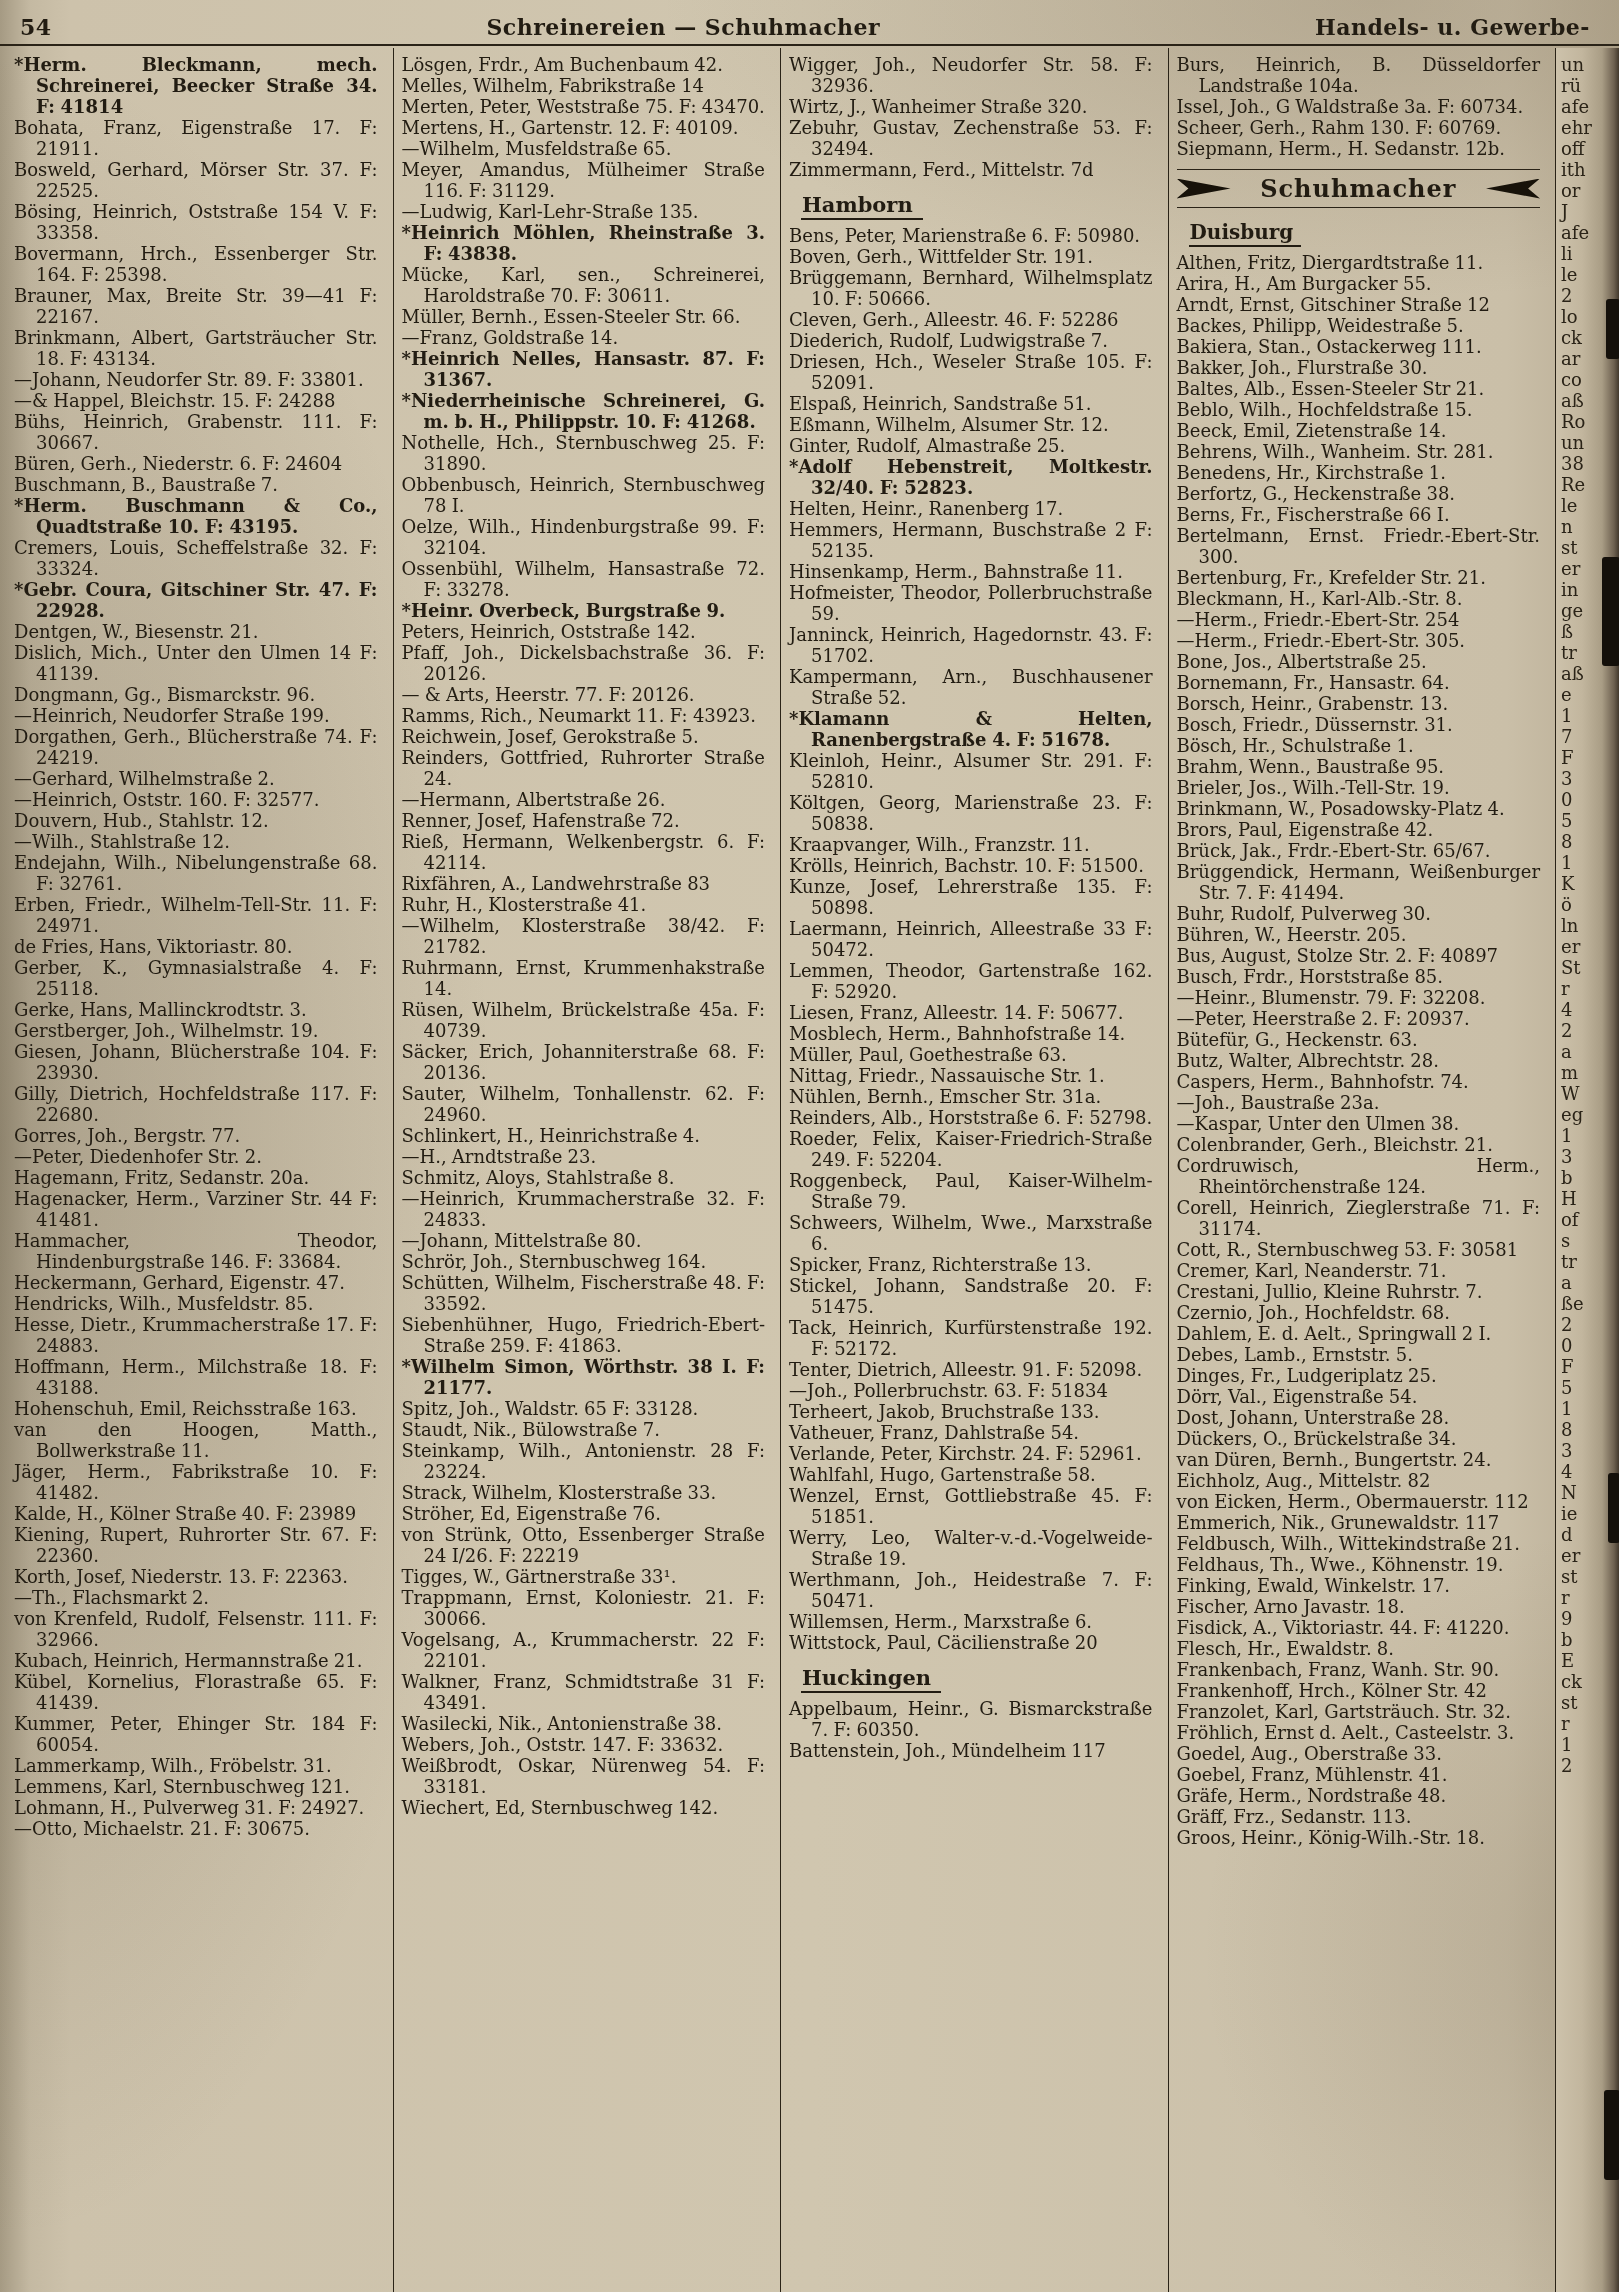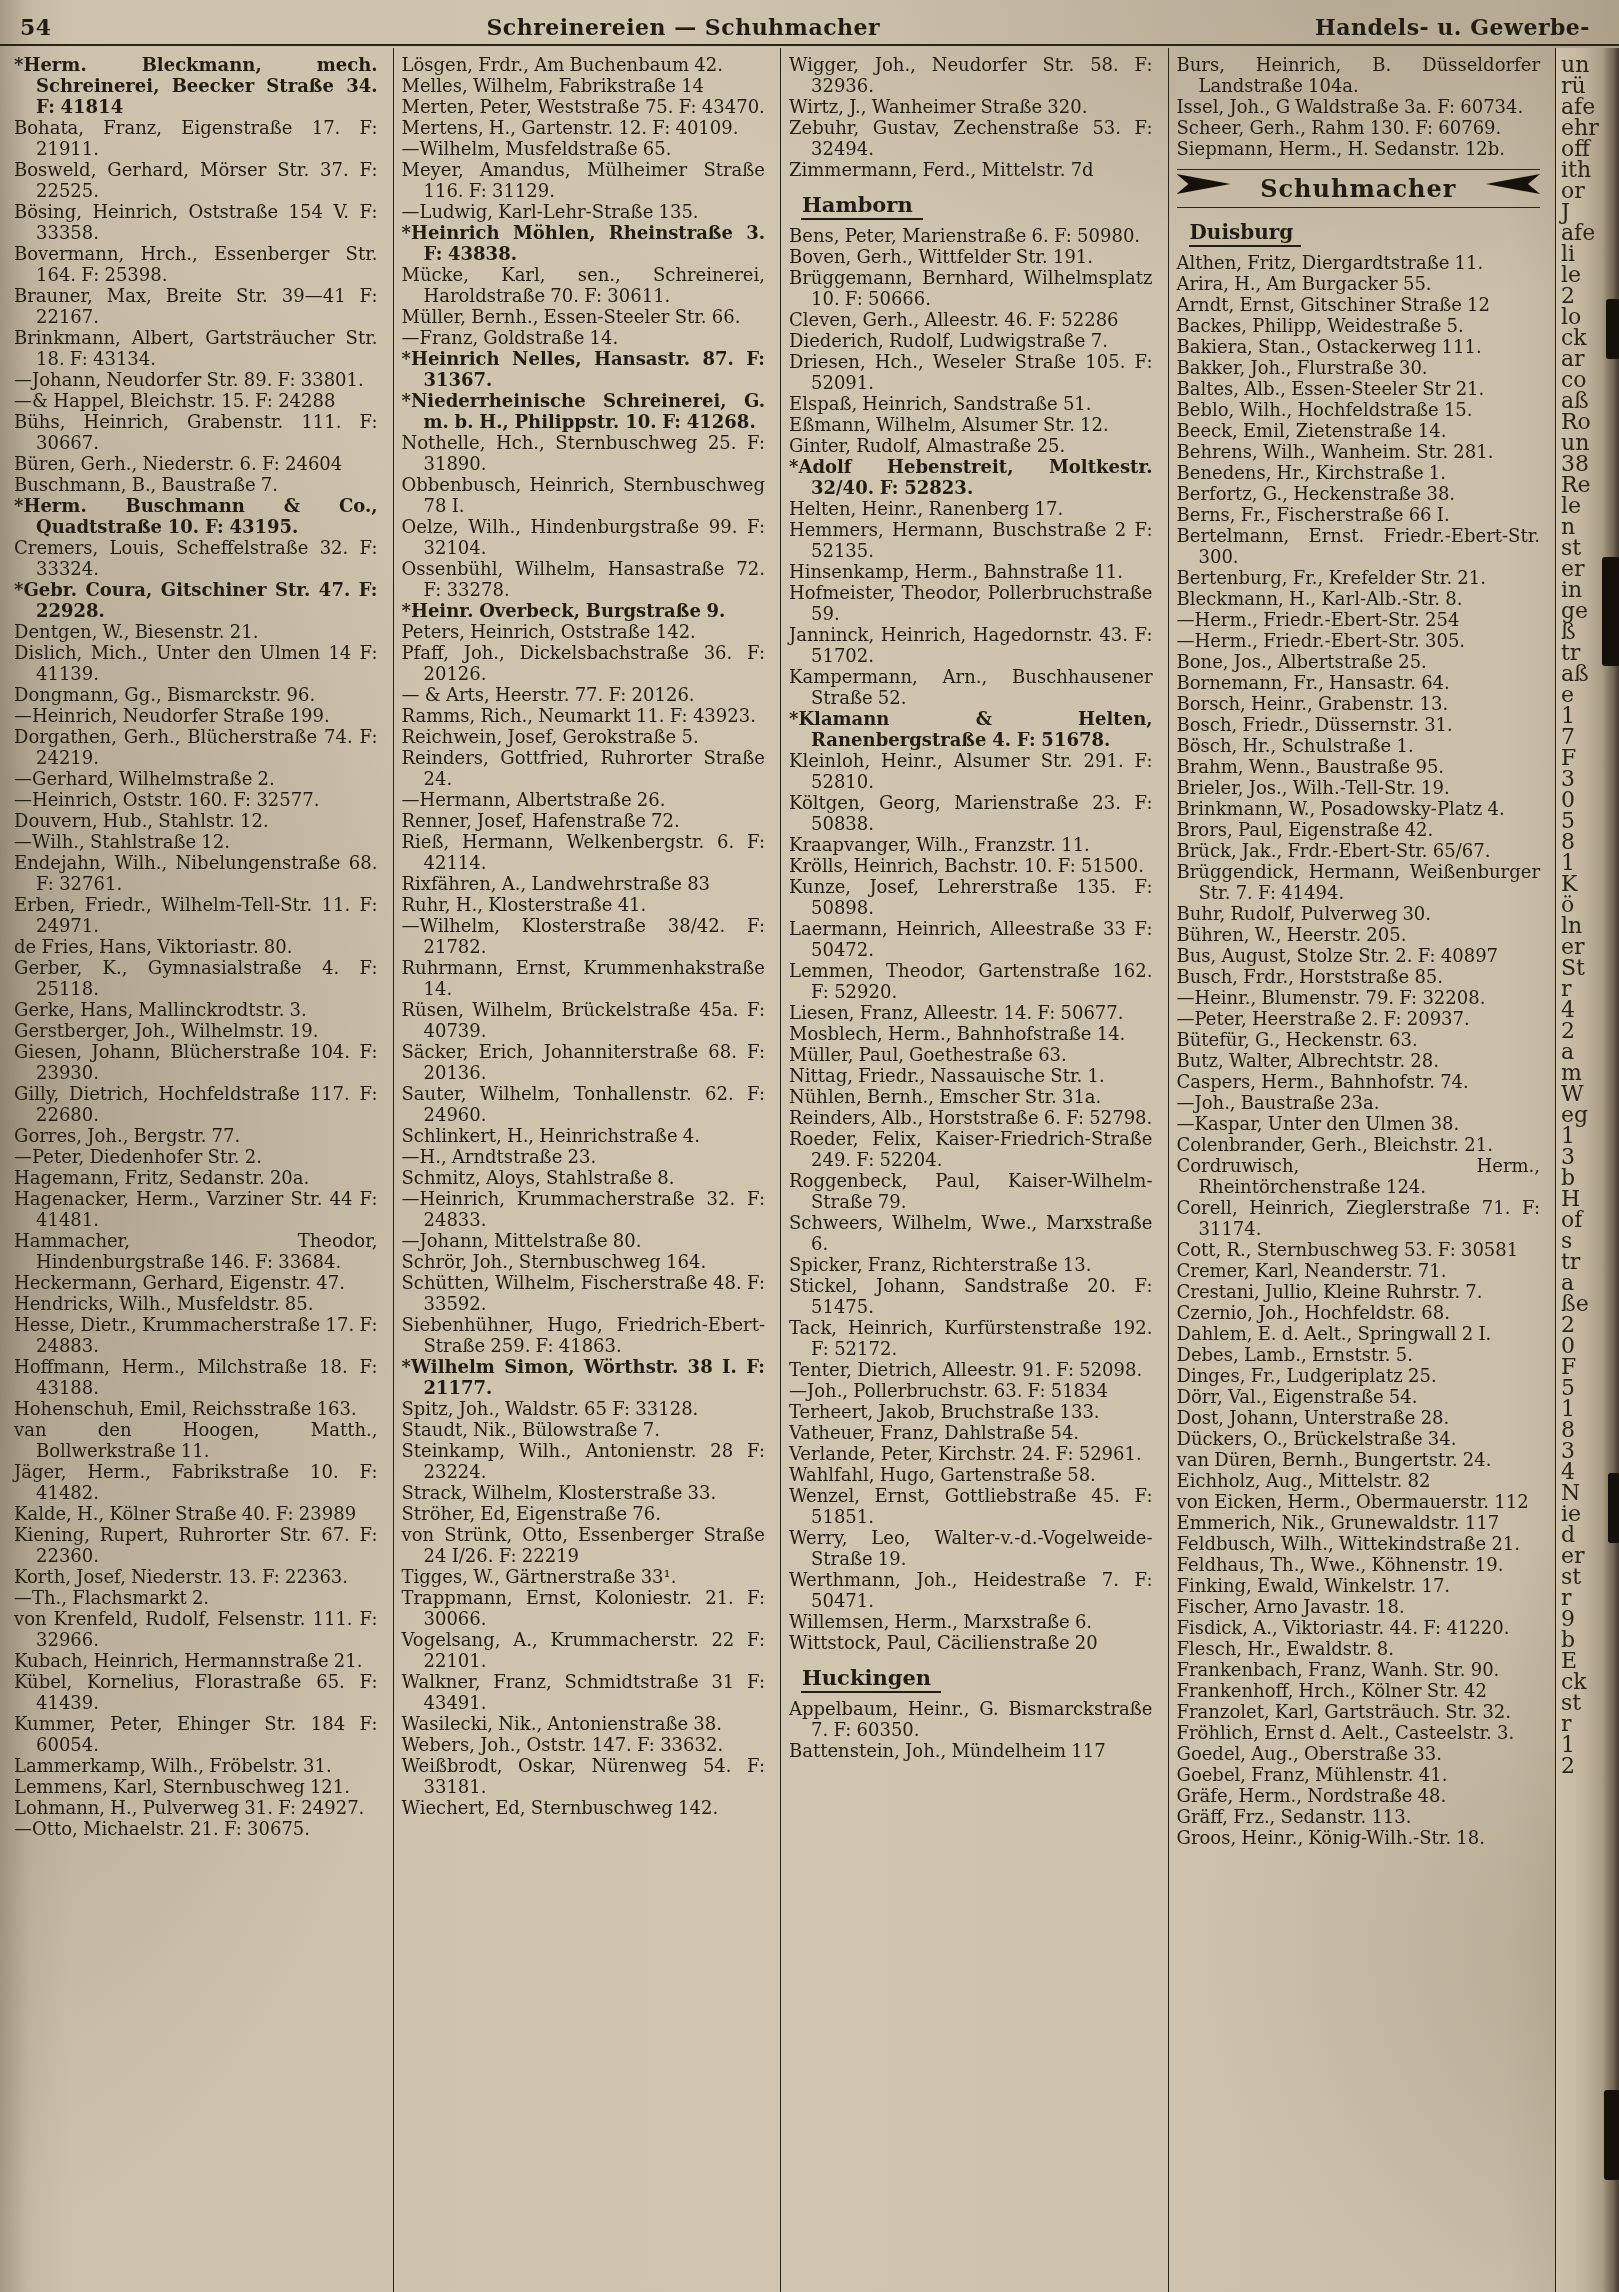--- a/index.html
+++ b/index.html
@@ -19,29 +19,29 @@
     border-bottom:2.5px solid #2a2317;letter-spacing:0.5px}
   .running-head .mid{flex:1;text-align:center}
   .columns{position:absolute;top:48px;bottom:0;left:6px;right:64px;display:flex}
   .col{flex:1 1 0;border-right:1.5px solid #2a2317;padding:6px 15px 0 8px;overflow:hidden}
   .entry{margin:0;font-size:18px;line-height:21px;text-align:justify;
          padding-left:22px;text-indent:-22px;word-spacing:-0.5px}
   .entry.bold{font-weight:bold}
   .section,.subsection{margin:12px 0 8px 12px}
   .section span{font-weight:bold;font-size:21px;border-bottom:2px solid #221c12;padding:0 10px 1px 1px}
   .subsection span{font-weight:bold;font-size:20px;border-bottom:2px solid #221c12;padding:0 8px 1px 1px}
-  .ornament{display:flex;margin:10px 0 8px;gap:10px;
+  .ornament{display:flex;align-items:center;margin:10px 0 8px;gap:10px;
     border-top:1.5px solid #2a2317;border-bottom:1.5px solid #2a2317;padding:4px 0}
   .orn{width:54px;height:20px;background:#171209;flex:0 0 auto}
   .orn-l{clip-path:polygon(0 0,100% 50%,0 100%,22% 50%)}
   .orn-r{clip-path:polygon(100% 0,0 50%,100% 100%,78% 50%)}
   .orn-text{font-weight:bold;font-size:24px;flex:1;text-align:center;letter-spacing:1px}
   .edge-strip{position:absolute;top:48px;right:0;width:64px;bottom:0;overflow:hidden;
     background:linear-gradient(90deg,#cdc2ab 0,#c2b69e 26px,#a99d85 46px,#6e6150 58px,#3a3126 100%)}
-  .edge-text{font-size:22px;line-height:21px;white-space:pre-line;padding:6px 0 0 5px;color:#2a2317}
+  .edge-text{font-size:18px;line-height:21px;white-space:pre-line;padding:6px 0 0 5px;color:#2a2317}
   .artifact{position:absolute;background:#14100a;border-radius:3px}
 </style>
 </head>
 <body>
 
 <div class="page">
 
   <div class="running-head">
     <span>54</span>
     <span class="mid">Schreinereien — Schuhmacher</span>

